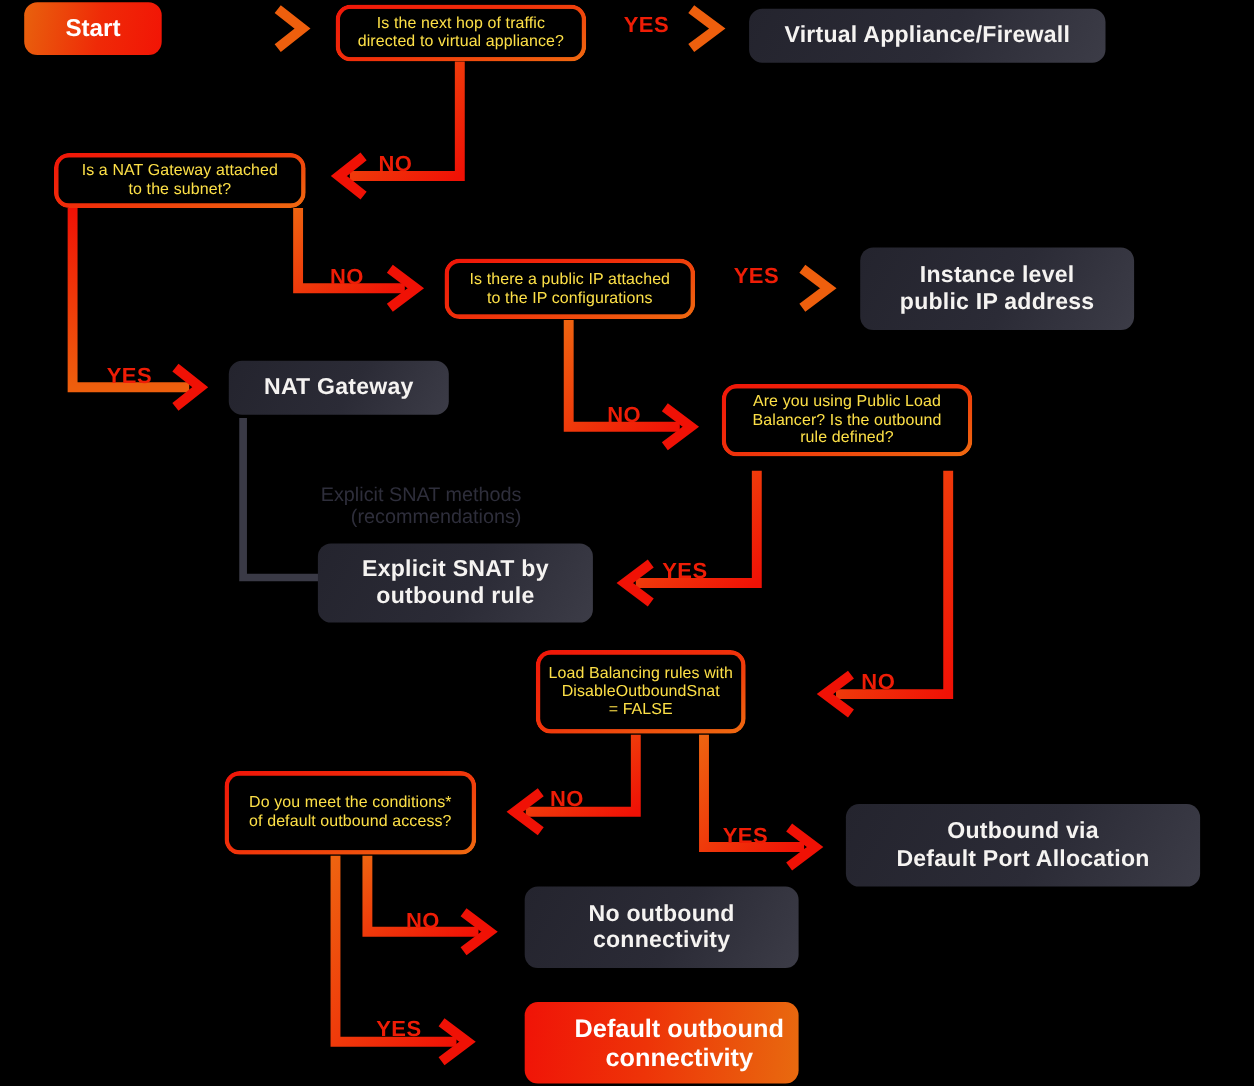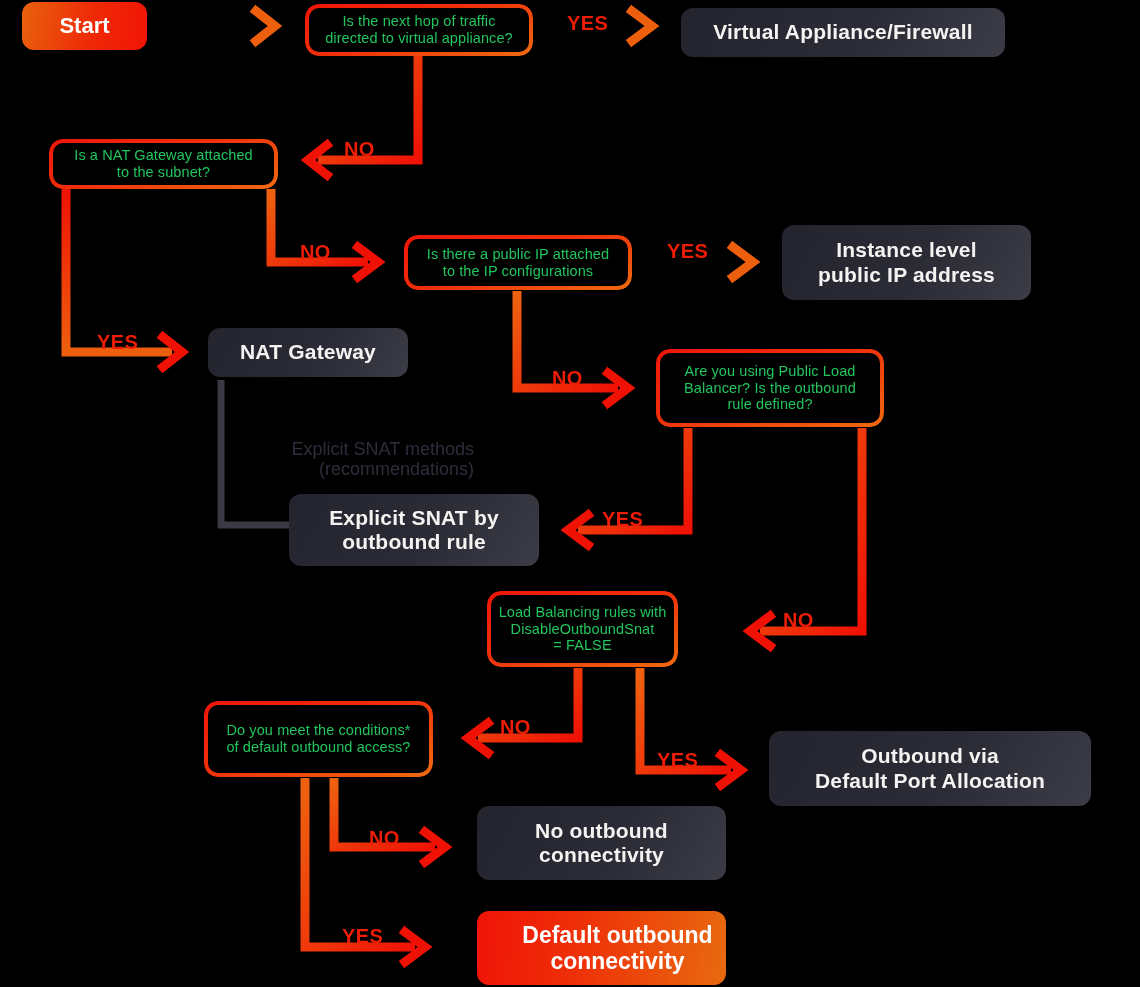--- a/index.html
+++ b/index.html
@@ -34,21 +34,21 @@
     align-items: center;
     justify-content: center;
     text-align: center;
     border-radius: 12px;
     line-height: 1.15;
   }
 
   
   .decision {
     background: #000000;
-    color: #22c55e;
+    color: #fde047;
     font-size: 14.5px;
     font-weight: 400;
     letter-spacing: .1px;
     border-radius: 14px;
     padding: 4px 2px;
   }
   .decision .dtext {
     position: relative;
     z-index: 2;
     white-space: pre-line;
@@ -213,21 +213,21 @@
 
   <div class="node result" style="left:782px; top:225px; width:249px; height:75px;">
     <span class="ntext">Instance level
 public IP address</span>
   </div>
 
   <div class="node result" style="left:208px; top:328px; width:200px; height:49px;">
     <span class="ntext">NAT Gateway</span>
   </div>
 
-  <div class="node decision" style="left:656px; top:349px; width:228px; height:78px;justify-content:center;">
+  <div class="node decision" style="left:656px; top:349px; width:228px; height:66px;justify-content:center;">
     <span class="dtext">Are you using Public Load
 Balancer? Is the outbound
 rule defined?</span>
   </div>
 
   <div class="caption" style="left:232px; top:418px; width:242px;">
     <span>Explicit SNAT methods
 (recommendations)</span>
   </div>
 

